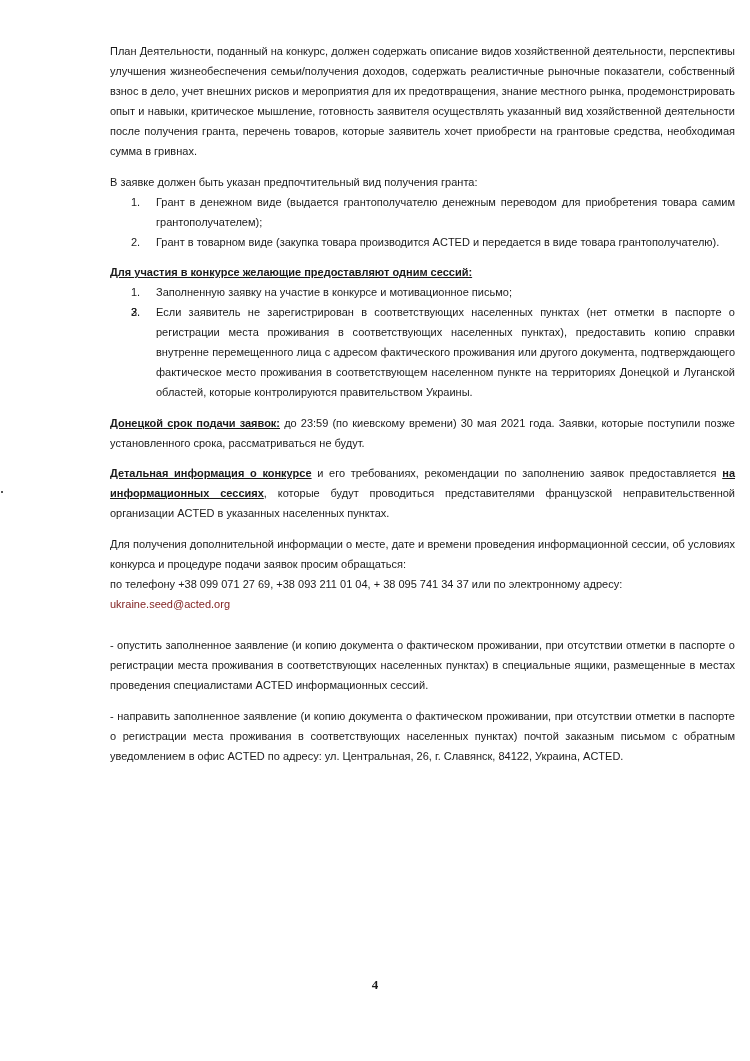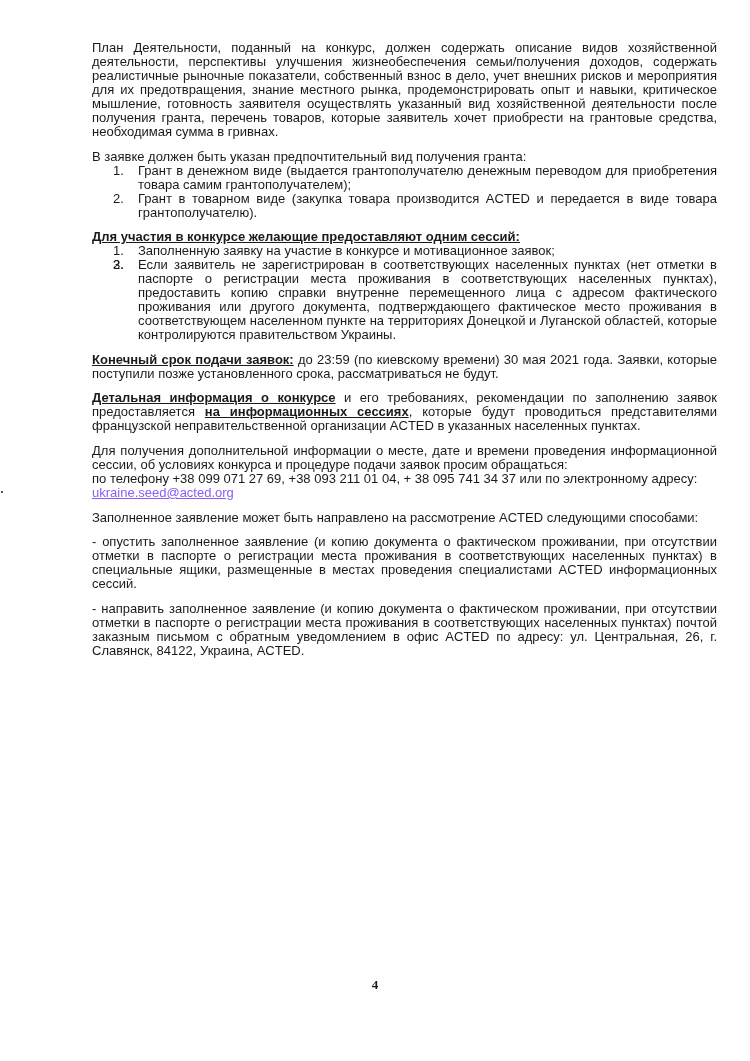--- a/index.html
+++ b/index.html
@@ -2,31 +2,31 @@
 <html><head>
 <meta charset="utf-8">
 <style>
   html, body { margin: 0; padding: 0; background: #ffffff; }
   body {
     width: 750px; height: 1061px; position: relative; overflow: hidden;
     font-family: "Liberation Sans", sans-serif;
     color: #1a1a1a;
   }
   .page {
-    position: absolute; left: 92px; top: 41px; width: 625px;
-    font-size: 13px; line-height: 14px;
+    position: absolute; left: 110px; top: 41px; width: 625px;
+    font-size: 11px; line-height: 20px;
   }
   p { margin: 0; text-align: justify; }
   .gap-l { height: 10.6px; }
   ol { margin: 0; padding: 0; list-style: none; }
   ol li { position: relative; padding-left: 46px; text-align: justify; }
   ol li .num { position: absolute; left: 21px; top: 0; }
   b { font-weight: normal; }
   .bu { font-weight: bold; text-decoration: underline; }
-  .link { text-decoration: underline; color: #8b5cf6; }
+  .link { color: #7f1d1d; }
   .stray-dot { position: absolute; left: 1px; top: 491px; width: 2px; height: 2px; background: #555; }
   .page-num {
     position: absolute; left: 0; width: 750px; top: 977px; text-align: center;
     font-family: "Liberation Serif", serif; font-weight: bold; font-size: 13px;
   }
 </style>
 </head>
 <body>
 
 <div class="stray-dot"></div>
@@ -48,48 +48,47 @@
       <b>Грант в товарном виде</b><span> (закупка товара производится ACTED и передается в виде товара грантополучателю).</span>
     </li>
   </ol>
 
   <div class="gap-l"></div>
 
   <p><span class="bu">Для участия в конкурсе желающие предоставляют одним сессий:</span></p>
   <ol>
     <li>
       <span class="num">1.</span>
-      <span>Заполненную заявку на участие в конкурсе и мотивационное заявок;</span>
+      <span>Заполненную заявку на участие в конкурсе и мотивационное письмо;</span>
     </li>
     <li>
       <span class="num">2.</span>
     </li>
     <li>
       <span class="num">3.</span>
       <span>Если заявитель не зарегистрирован в соответствующих населенных пунктах (нет отметки в паспорте о регистрации места проживания в соответствующих населенных пунктах), предоставить копию справки внутренне перемещенного лица с адресом фактического проживания или другого документа, подтверждающего фактическое место проживания в соответствующем населенном пункте на территориях Донецкой и Луганской областей, которые контролируются правительством Украины.</span>
     </li>
   </ol>
 
   <div class="gap-l"></div>
 
-  <p><span class="bu">Конечный срок подачи заявок:</span><span> до 23:59 (по киевскому времени) 30 мая 2021 года. Заявки, которые поступили позже установленного срока, рассматриваться не будут.</span></p>
+  <p><span class="bu">Донецкой срок подачи заявок:</span><span> до 23:59 (по киевскому времени) 30 мая 2021 года. Заявки, которые поступили позже установленного срока, рассматриваться не будут.</span></p>
 
   <div class="gap-l"></div>
 
   <p><span class="bu">Детальная информация о конкурсе</span><span> и его требованиях, рекомендации по заполнению заявок предоставляется </span><span class="bu">на информационных сессиях</span><span>, которые будут проводиться представителями французской неправительственной организации ACTED в указанных населенных пунктах.</span></p>
 
   <div class="gap-l"></div>
 
   <p>Для получения дополнительной информации о месте, дате и времени проведения информационной сессии, об условиях конкурса и процедуре подачи заявок просим обращаться:</p>
   <p>по телефону +38 099 071 27 69, +38 093 211 01 04, + 38 095 741 34 37 или по электронному адресу:</p>
   <p><span class="link">ukraine.seed@acted.org</span></p>
 
   <div class="gap-l"></div>
 
-  <p>Заполненное заявление может быть направлено на рассмотрение ACTED следующими способами:</p>
 
   <div class="gap-l"></div>
 
   <p>- опустить заполненное заявление (и копию документа о фактическом проживании, при отсутствии отметки в паспорте о регистрации места проживания в соответствующих населенных пунктах) в специальные ящики, размещенные в местах проведения специалистами ACTED информационных сессий.</p>
 
   <div class="gap-l"></div>
 
   <p>- направить заполненное заявление (и копию документа о фактическом проживании, при отсутствии отметки в паспорте о регистрации места проживания в соответствующих населенных пунктах) почтой заказным письмом с обратным уведомлением в офис ACTED по адресу: ул. Центральная, 26, г. Славянск, 84122, Украина, ACTED.</p>
 
   <div class="gap-l"></div>

